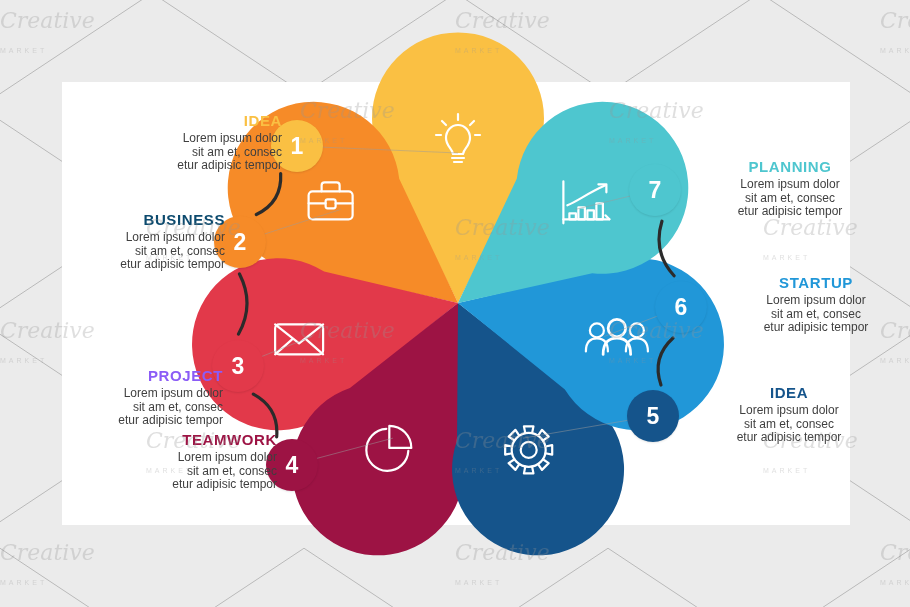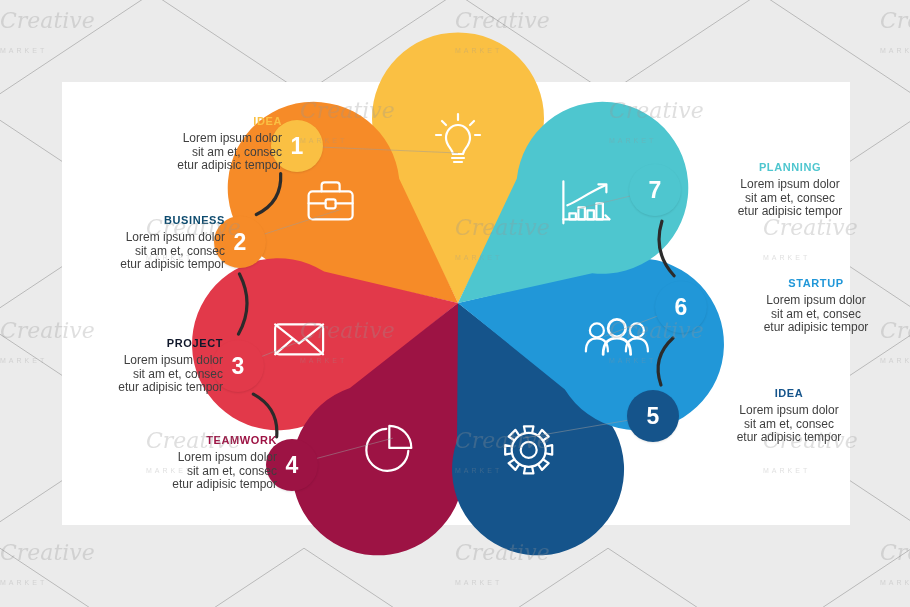--- a/index.html
+++ b/index.html
@@ -16,21 +16,21 @@
     background:#ffffff;
   }
   .diagram{position:absolute;left:0;top:0;width:910px;height:607px;}
 
   
   .label{
     position:absolute;
     width:200px;
   }
   .label .title{
-    font-size:11px;font-weight:bold;letter-spacing:.6px;
+    font-size:15px;font-weight:bold;letter-spacing:.6px;
     line-height:16px;margin:0 0 3px 0;
   }
   .label .body{
     font-size:12px;line-height:13.5px;color:#3f3f3f;margin:0;
   }
   .label.right-al{text-align:right;}
   .label.left-al{text-align:center;}
 
   
   .numcircle{
@@ -259,21 +259,21 @@
   <div id="labels">
       <div class="label right-al" style="left: 86px; top: 113px; width: 196px;">
         <div class="title" style="color: rgb(250, 192, 67);">IDEA</div>
         <p class="body"><span>Lorem ipsum dolor</span><br><span>sit am et, consec</span><br><span>etur adipisic tempor</span></p>
       </div>
       <div class="label right-al" style="left: 29px; top: 212px; width: 196px;">
         <div class="title" style="color: #0c4a6e;">BUSINESS</div>
         <p class="body"><span>Lorem ipsum dolor</span><br><span>sit am et, consec</span><br><span>etur adipisic tempor</span></p>
       </div>
       <div class="label right-al" style="left: 27px; top: 335px; width: 196px;">
-        <div class="title" style="color: #0f172a;">PROJECT</div>
+        <div class="title" style="color: #8b5cf6; margin-top: 33px;">PROJECT</div>
         <p class="body"><span>Lorem ipsum dolor</span><br><span>sit am et, consec</span><br><span>etur adipisic tempor</span></p>
       </div>
       <div class="label right-al" style="left: 81px; top: 432px; width: 196px;">
         <div class="title" style="color: rgb(157, 19, 68);">TEAMWORK</div>
         <p class="body"><span>Lorem ipsum dolor</span><br><span>sit am et, consec</span><br><span>etur adipisic tempor</span></p>
       </div>
       <div class="label left-al" style="left: 689px; top: 385px; width: 200px;">
         <div class="title" style="color: rgb(21, 84, 139);">IDEA</div>
         <p class="body"><span>Lorem ipsum dolor</span><br><span>sit am et, consec</span><br><span>etur adipisic tempor</span></p>
       </div>

